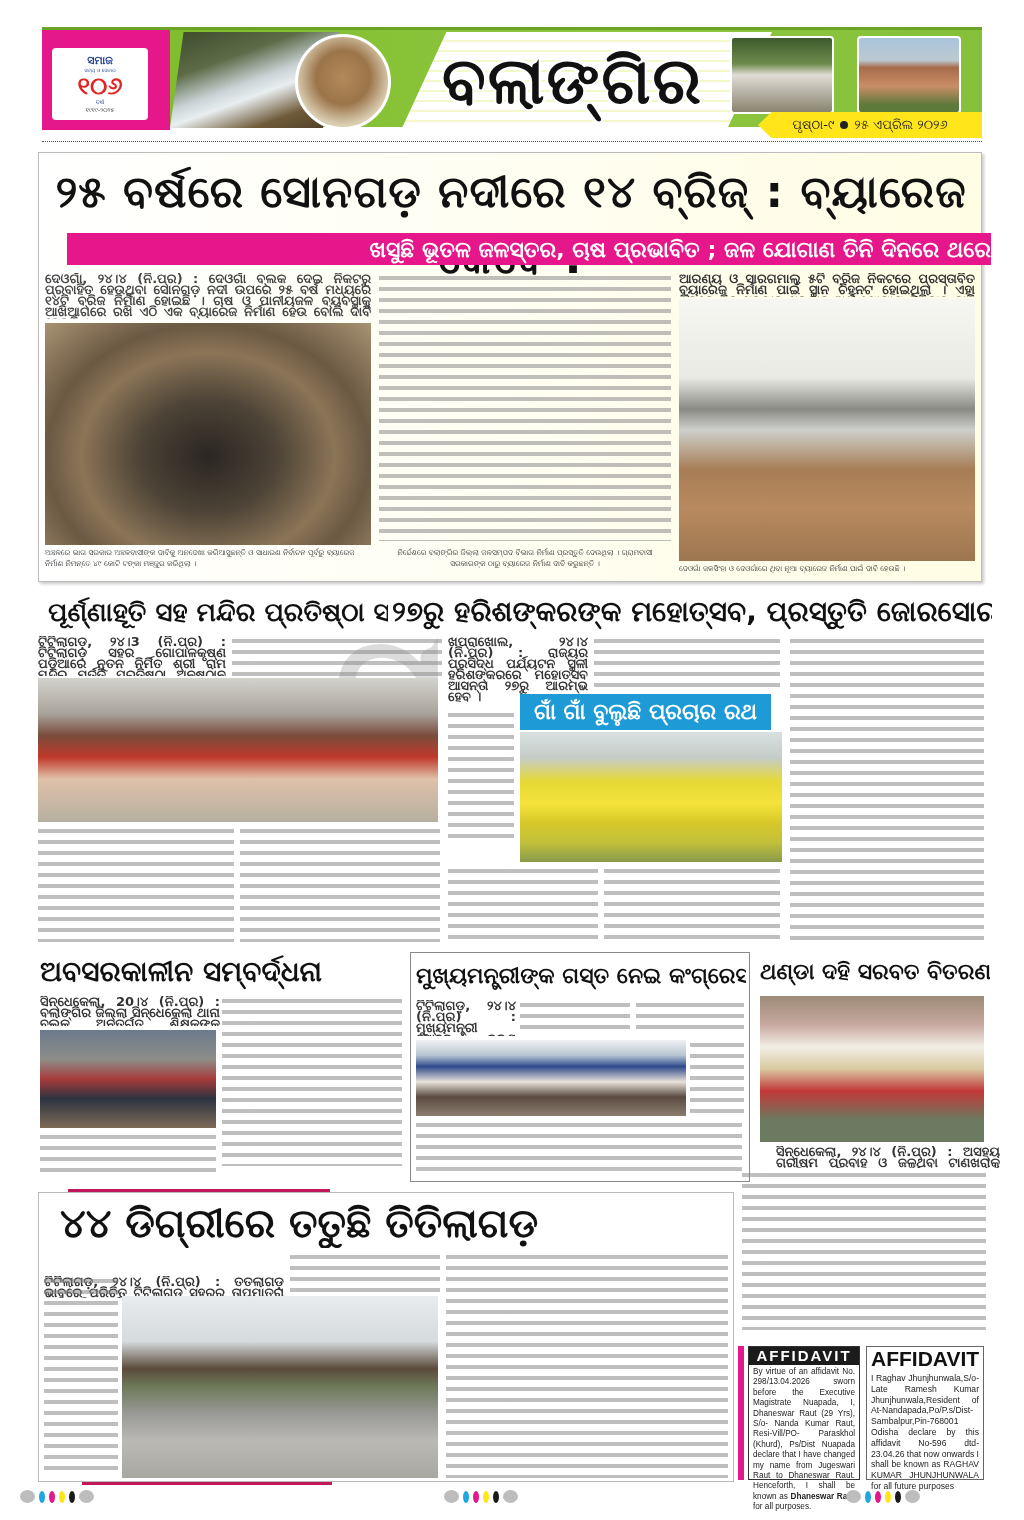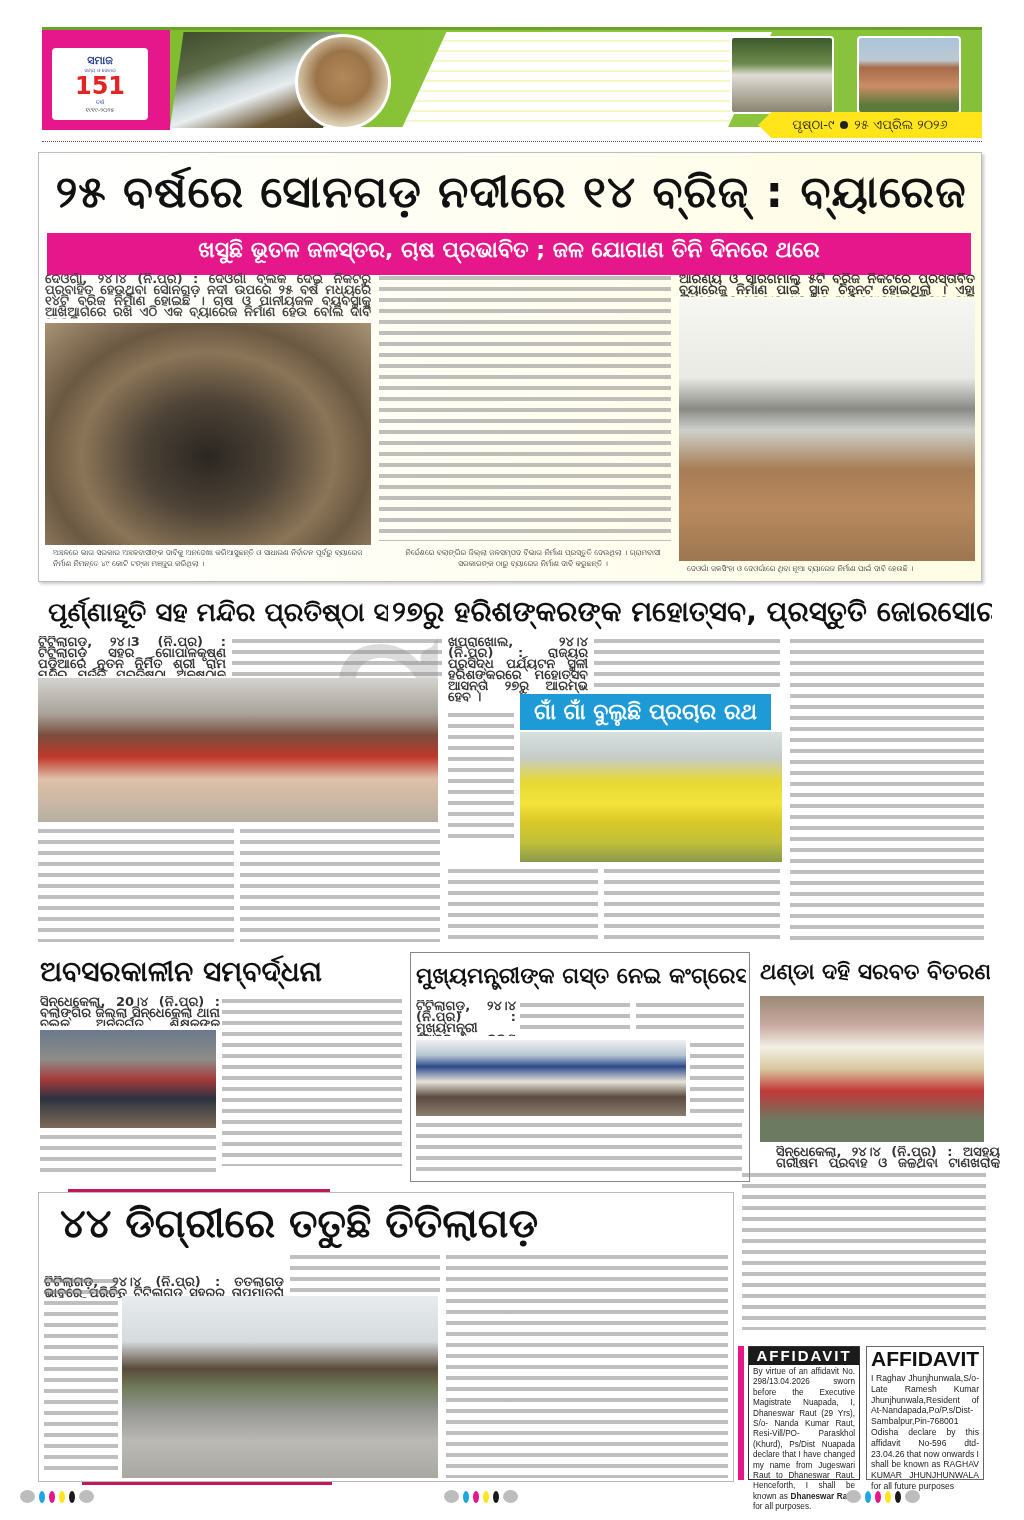--- a/index.html
+++ b/index.html
@@ -20,28 +20,28 @@
   .mast-title { position: absolute; left: 400px; top: 6px; width: 260px; height: 90px; font-size: 64px; font-weight: bold; color: #111; text-align: center; line-height: 90px; text-shadow: 2px 2px 0 #fff, -2px -2px 0 #fff, 2px -2px 0 #fff, -2px 2px 0 #fff; letter-spacing: 2px; }
   .mast-photo1 { position: absolute; left: 688px; top: 6px; width: 104px; height: 78px; background: linear-gradient(180deg, #3d5a2d 0%, #6e8b4c 35%, #e0ddd5 50%, #bdb8ad 70%, #8a8470 100%); border: 2px solid #fff; border-radius: 4px; }
   .mast-photo2 { position: absolute; left: 815px; top: 6px; width: 104px; height: 78px; background: linear-gradient(180deg, #aac4dc 0%, #bcc9d2 30%, #a66b4a 40%, #c98d66 65%, #5e7a3b 90%); border: 2px solid #fff; border-radius: 4px; }
   .mast-dateband { position: absolute; left: 758px; top: 112px; width: 224px; height: 26px; background: #ffe51a; clip-path: polygon(6% 0, 100% 0, 100% 100%, 6% 100%, 0 50%); display: flex; align-items: center; justify-content: center; gap: 6px; font-size: 13px; color: #222; }
   .date-dot { width: 8px; height: 8px; border-radius: 50%; background: #222; }
   .mast-rule { position: absolute; left: 42px; top: 141px; width: 940px; border-top: 1px dotted #555; }
 
   
   .lead { position: absolute; left: 38px; top: 152px; width: 944px; height: 430px; background: linear-gradient(90deg, #ffffff 0%, #fffde4 100%); border: 1px solid #bcbcbc; box-shadow: 2px 2px 3px #c9c9c9; }
   .lead-headline { position: absolute; left: 10px; top: 6px; width: 924px; height: 66px; font-size: 44px; font-weight: bold; line-height: 66px; text-align: center; color: #111; letter-spacing: 1px; }
-  .lead-sub { position: absolute; left: 8px; top: 80px; width: 924px; height: 42px; background: #e5178a; color: #fff; font-size: 22px; line-height: 34px; text-align: center; font-weight: bold; }
+  .lead-sub { position: absolute; left: 28px; top: 80px; width: 924px; height: 32px; background: #e5178a; color: #fff; font-size: 22px; line-height: 34px; text-align: right; font-weight: bold; }
   .textblock { position: absolute; font-size: 13px; line-height: 11px; color: #333; text-align: justify; overflow: hidden; font-weight: bold; }
   .textblock p { color: #444; }
   .textfill { background: repeating-linear-gradient(180deg, transparent 0 3px, #8a8a8a 3px 7px, transparent 7px 11px); opacity: 0.55; }
   .photo { position: absolute; }
   .photo-well { background: radial-gradient(ellipse at 50% 60%, #2a2622 0%, #4e4437 30%, #8b7557 55%, #6b5943 70%, #a89373 100%); }
   .photo-bridge { background: linear-gradient(180deg, #f6f6f2 0%, #eaeae4 30%, #8a8a84 42%, #ced0cc 50%, #a77d56 65%, #b98a5f 80%, #9c7650 100%); }
-  .caption { position: absolute; font-size: 7.5px; line-height: 11px; color: #333; margin-left: 8px; }
+  .caption { position: absolute; font-size: 7.5px; line-height: 11px; color: #333; }
 
   
   .headline { position: absolute; font-weight: bold; color: #111; white-space: nowrap; overflow: hidden; }
   .watermark { position: absolute; left: 250px; top: 585px; width: 280px; height: 220px; font-size: 170px; color: #c6c6c6; opacity: 0.6; font-weight: bold; line-height: 220px; text-align: center; pointer-events: none; }
 
   .photo-temple { background: linear-gradient(180deg, #d3d3cd 0%, #a8a29a 25%, #7a4c3c 40%, #c0392b 55%, #e0c0a8 70%, #b6b0a0 100%); }
   .photo-yellow { background: linear-gradient(180deg, #d8e0e0 0%, #c5ccc8 20%, #e6d935 38%, #f3e33a 55%, #d7c82a 70%, #c1c03a 85%, #8a9a4a 100%); }
   .blue-band { position: absolute; background: #1e9ad6; color: #fff; font-weight: bold; font-size: 22px; line-height: 36px; text-align: center; }
   .photo-group1 { background: linear-gradient(180deg, #6b7a8c 0%, #8d8d88 30%, #a73b3b 50%, #2d3340 70%, #7e6a58 100%); }
   .photo-group2 { background: linear-gradient(180deg, #f0f0f2 0%, #b7c6d3 20%, #2f4a8c 35%, #e8e2d8 55%, #5a4a40 75%, #8b7d6e 100%); }
@@ -64,28 +64,29 @@
   .reg-dot { width: 6px; height: 12px; border-radius: 50%; }
 </style>
 </head>
 <body>
 
 <div class="masthead">
   <div class="mast-logo">
     <div class="mast-logo-inner">
       <span class="logo-top">ସମାଜ</span>
       <span class="logo-sub">ସତ୍ୟ ଓ ସେବାର</span>
-      <span class="logo-num">151</span>
+      <span class="logo-num">୧୦୬</span>
       <span class="logo-yrs">ବର୍ଷ</span>
       <span class="logo-range">୧୯୧୯-୨୦୨୫</span>
     </div>
   </div>
   <div class="mast-waterfall"></div>
   <div class="mast-white"></div>
   <div class="mast-circle"></div>
+  <div class="mast-title">ବଲାଙ୍ଗିର</div>
   <div class="mast-photo1"></div>
   <div class="mast-photo2"></div>
 </div>
 <div class="mast-dateband">
   <span>ପୃଷ୍ଠା-୯</span>
   <span class="date-dot"></span>
   <span>୨୫ ଏପ୍ରିଲ ୨୦୨୬</span>
 </div>
 <div class="mast-rule"></div>
 

